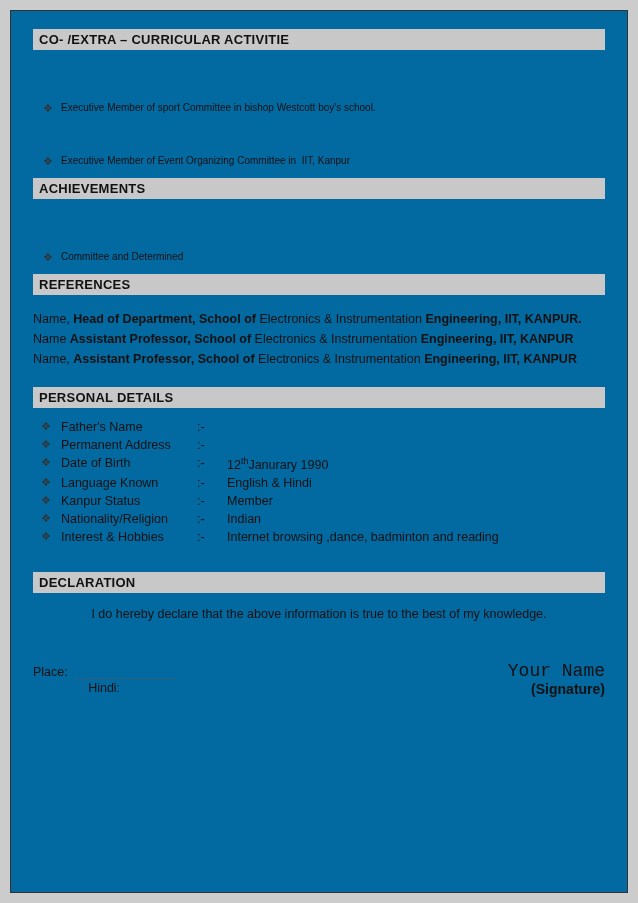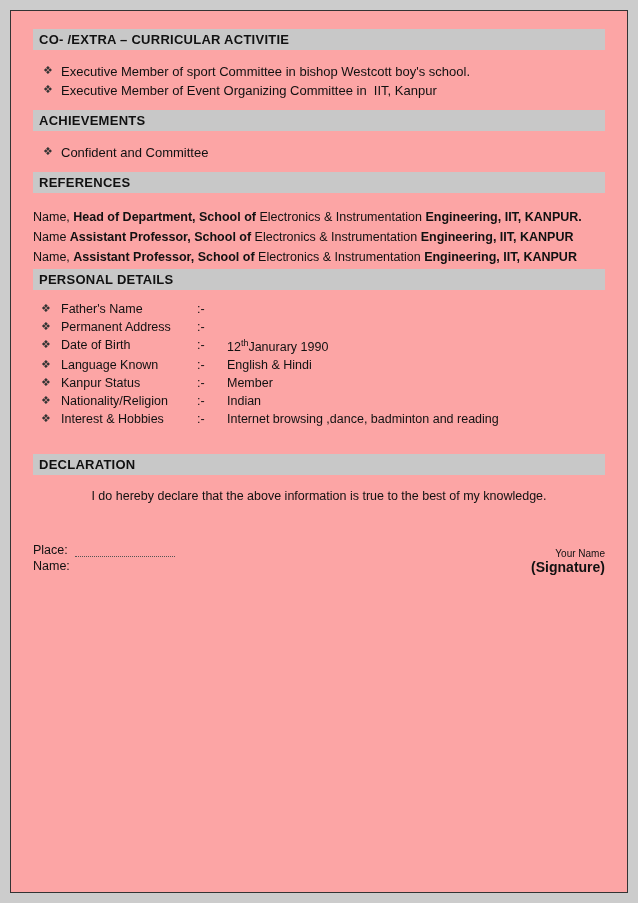--- a/index.html
+++ b/index.html
@@ -8,21 +8,21 @@
       display: flex;
       justify-content: center;
       align-items: flex-start;
       padding: 10px;
       font-family: Arial, sans-serif;
       font-size: 13px;
     }
     .page {
       width: 618px;
       min-height: 883px;
-      background: #fca5a5;
+      background: #0369a1;
       border: 1px solid #333;
       padding: 18px 22px 18px 22px;
       color: #111;
     }
     .section-header {
       background: #c8c8c8;
       padding: 3px 6px;
       font-weight: bold;
       font-size: 13px;
       margin-bottom: 6px;
@@ -31,31 +31,32 @@
     .section-body {
       padding: 6px 0 10px 0;
     }
     .bullet-list {
       list-style: none;
       padding-left: 10px;
     }
     .bullet-list li {
       padding: 2px 0 2px 18px;
       position: relative;
-      font-size: 13px;
+      font-size: 10px;
+      margin-top: 38px;
     }
     .bullet-list li::before {
       content: '❖';
       position: absolute;
       left: 0;
       font-size: 11px;
       color: #333;
     }
     .references-body {
-      padding: 8px 0 2px 0;
+      padding: 8px 0 18px 0;
       font-size: 12.5px;
       line-height: 1.6;
     }
     .personal-table {
       padding: 4px 0 8px 0;
     }
     .personal-table table {
       border-collapse: collapse;
       width: 100%;
     }
@@ -90,26 +91,28 @@
     }
     .footer-row {
       display: flex;
       justify-content: space-between;
       align-items: flex-end;
       margin-top: 10px;
       font-size: 12.5px;
     }
     .footer-left div {
       margin-bottom: 2px;
+      text-align: center;
     }
     .footer-right {
       text-align: right;
     }
     .footer-right .your-name {
-      font-size: 10px;
+      font-size: 18px;
+      font-family: Liberation Mono, monospace;
     }
     .footer-right .signature {
       font-weight: bold;
       font-size: 14px;
     }
     .dotted-line {
       display: inline-block;
       border-bottom: 1px dotted #555;
       width: 100px;
       margin-left: 4px;
@@ -134,21 +137,21 @@
     </div>
   </div>
 
   <div>
     <div class="section-header">ACHIEVEMENTS</div>
   </div>
 
   <div>
     <div class="section-body">
       <ul class="bullet-list">
-        <li>Confident and Committee</li>
+        <li>Committee and Determined</li>
       </ul>
     </div>
   </div>
 
   <div>
     <div class="section-header">REFERENCES</div>
     <div class="references-body">
       <div>
         Name, <strong>Head of Department, School of</strong> Electronics &amp; Instrumentation <strong>Engineering, IIT, KANPUR.</strong>
       </div>
@@ -213,21 +216,21 @@
     </div>
   </div>
 
   <div class="footer-row">
     <div class="footer-left">
       <div>
         <span>Place:</span>
         <span class="dotted-line"></span>
       </div>
       <div>
-        <span>Name:</span>
+        <span>Hindi:</span>
       </div>
     </div>
     <div class="footer-right">
       <div class="your-name">Your Name</div>
       <div class="signature">(Signature)</div>
     </div>
   </div>
 
 </div>
 

